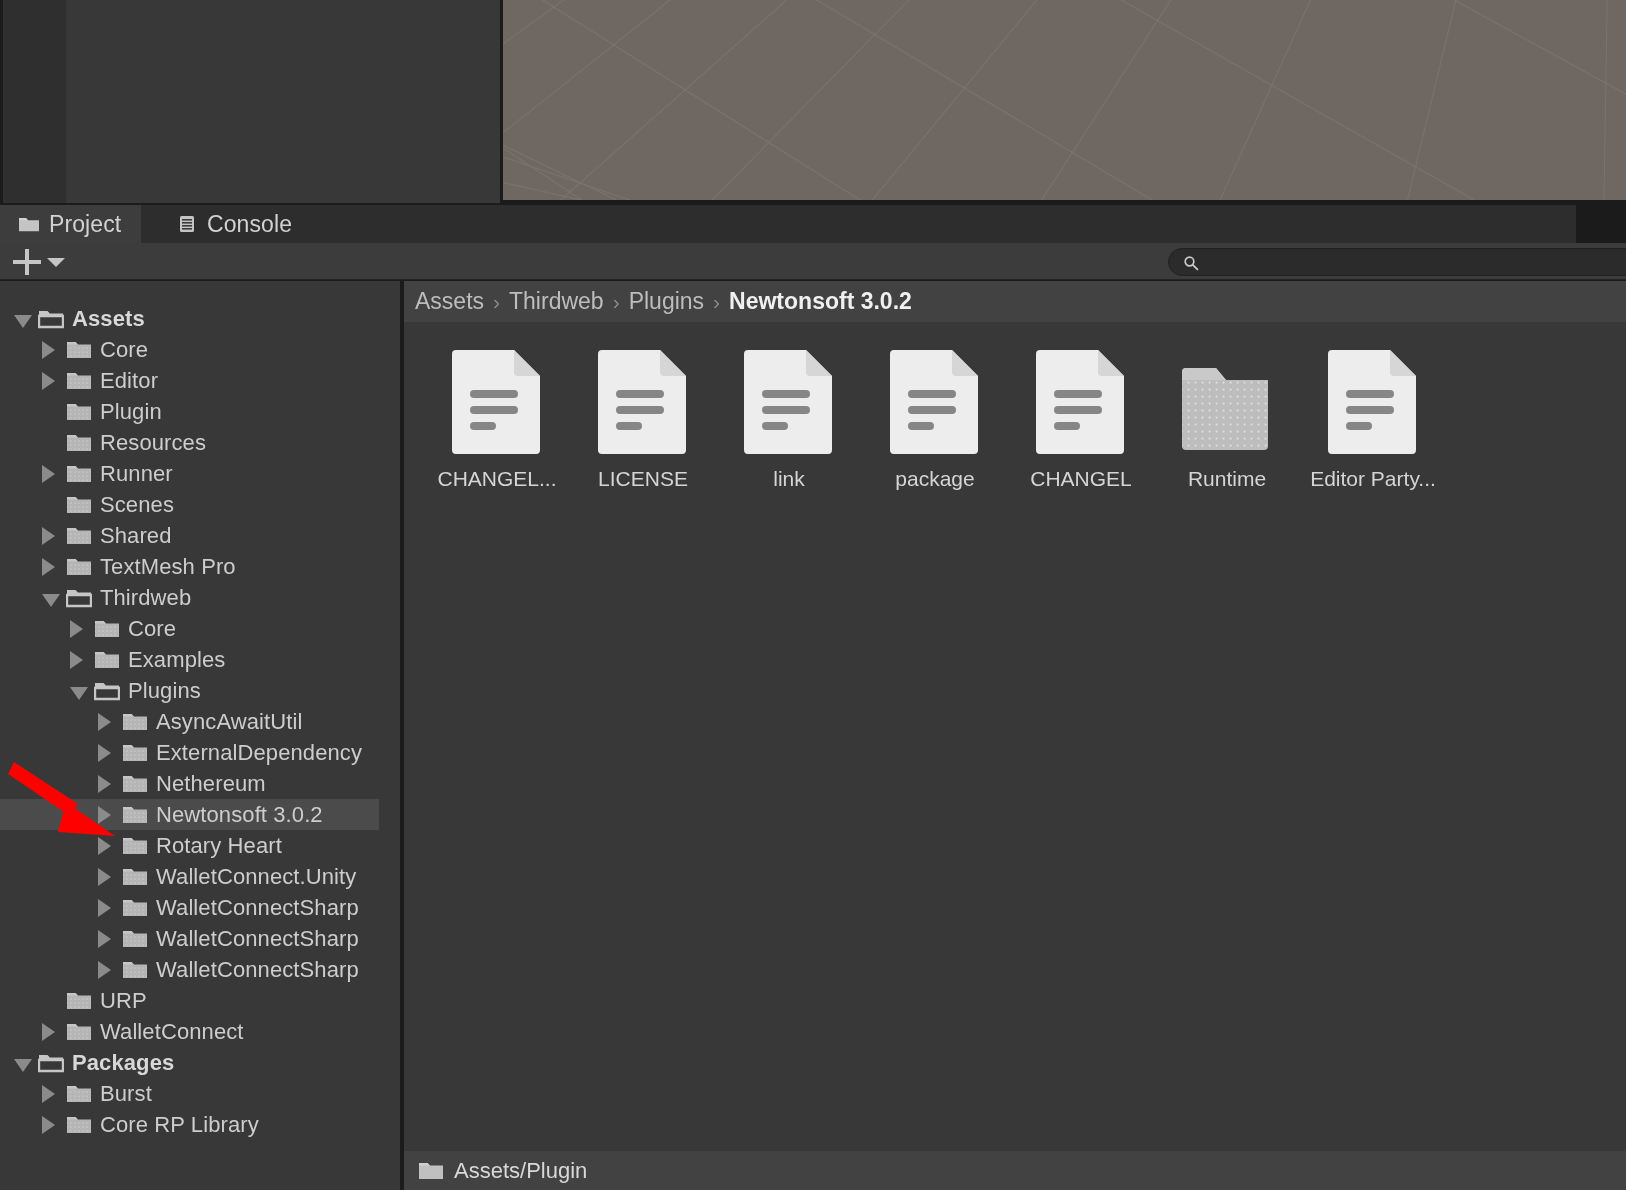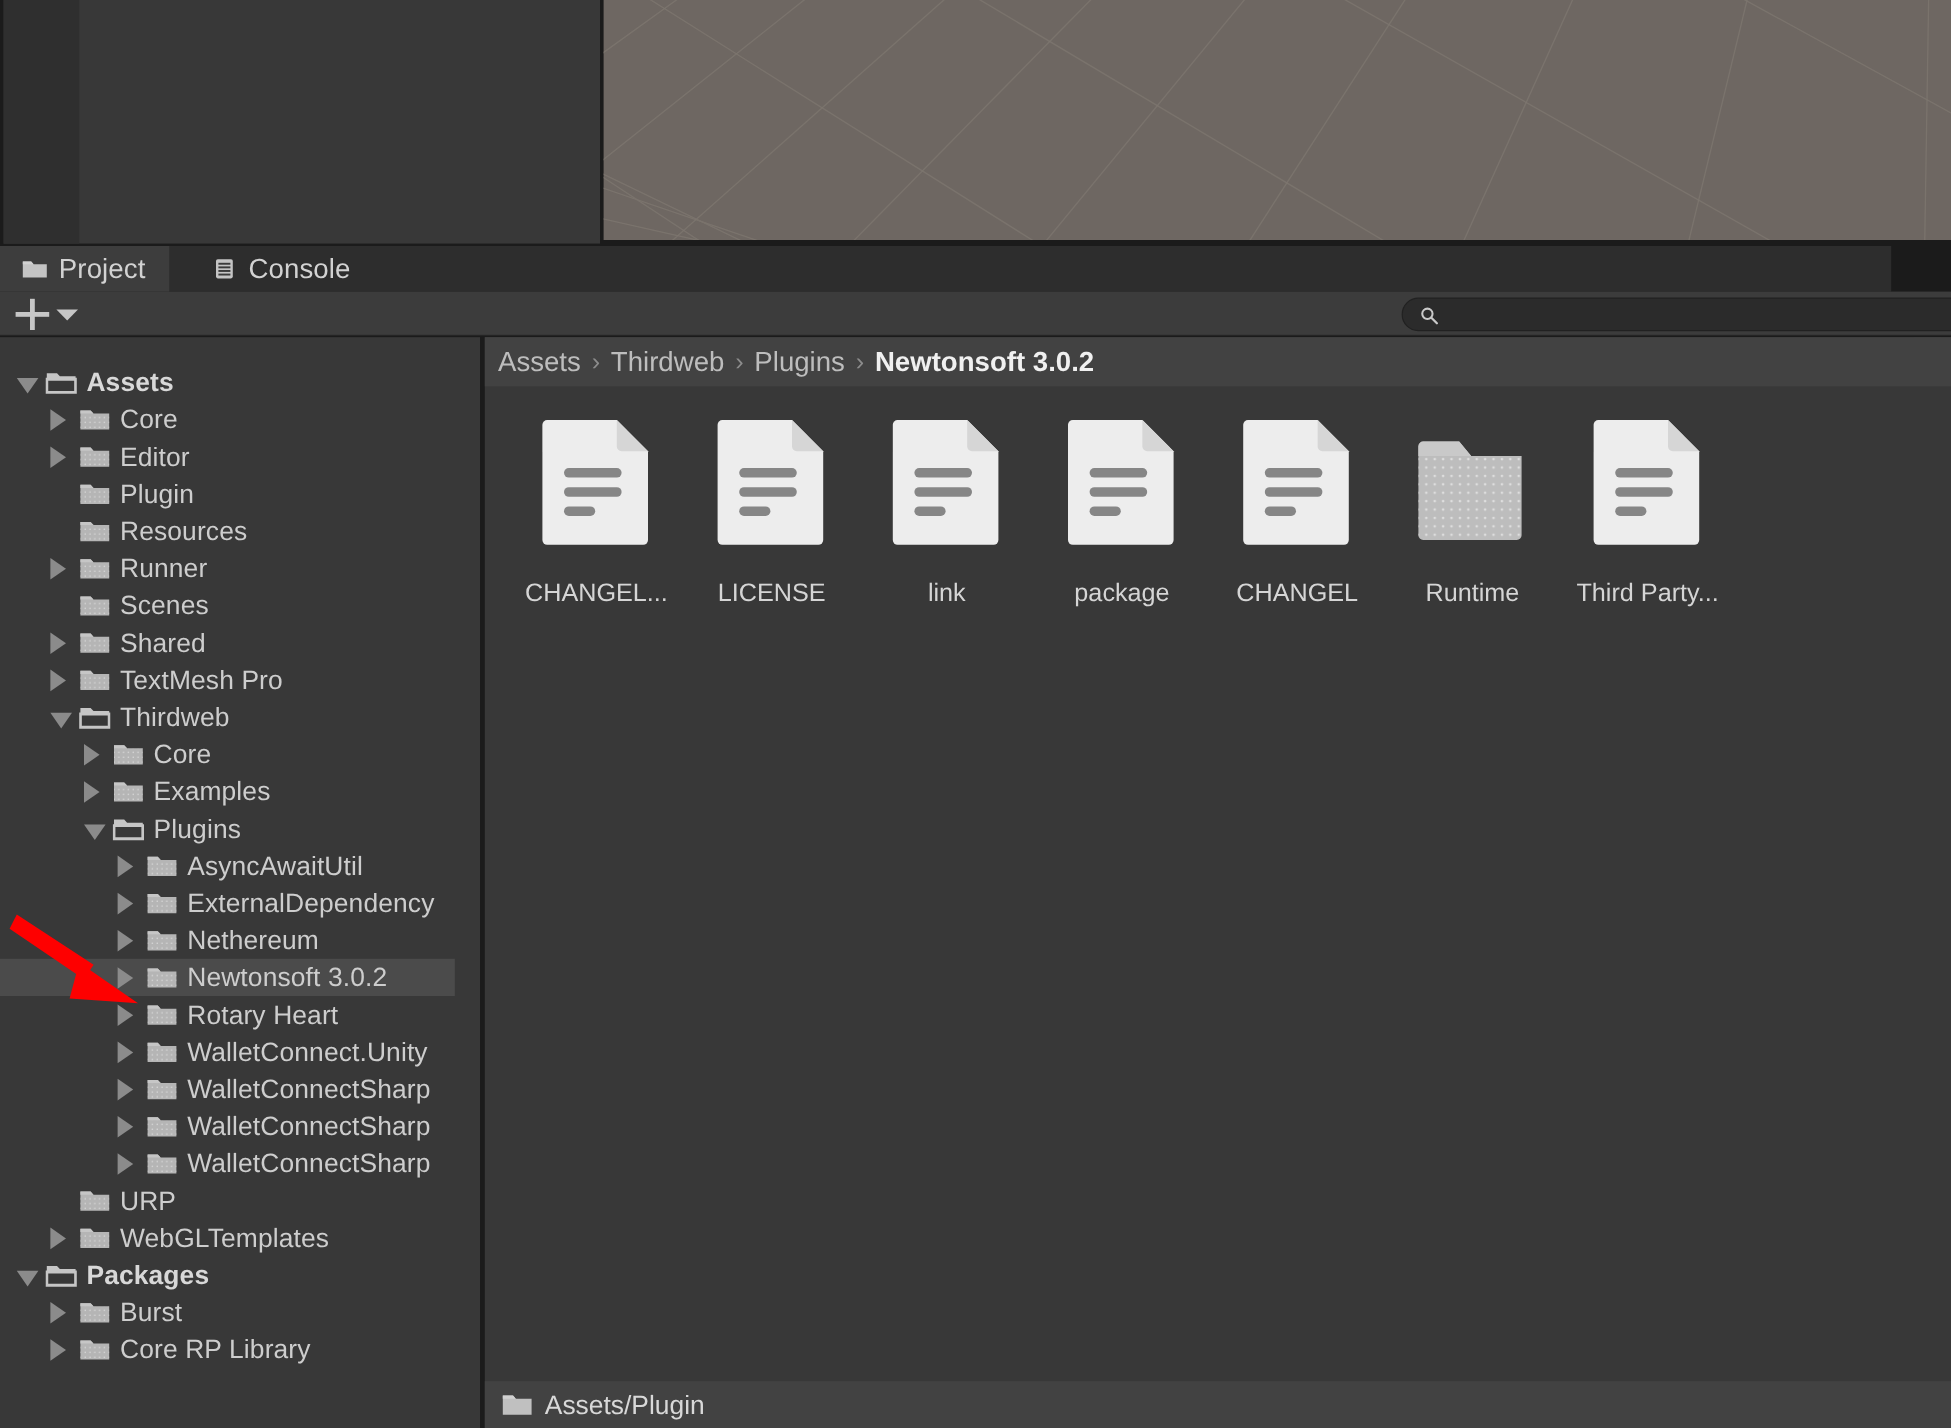--- a/index.html
+++ b/index.html
@@ -59,21 +59,21 @@
   
   .content-panel { position: absolute; left: 404px; top: 281px; width: 1222px; height: 909px; background: #383838; }
   .breadcrumb { position: absolute; left: 0; top: 0; width: 1222px; height: 41px; background: #424242; display: flex; align-items: center; padding-left: 11px; }
   .crumb { font-size: 23px; color: #bdbdbd; cursor: default; }
   .crumb.current { color: #f0f0f0; font-weight: bold; }
   .crumb-sep { font-size: 21px; color: #8c8c8c; margin: 0 9px; }
 
   .grid-area { position: absolute; left: 0; top: 41px; width: 1222px; height: 829px; }
   .asset { position: absolute; width: 146px; cursor: default; }
   .asset-icon-wrap { height: 123px; display: flex; align-items: center; justify-content: center; }
-  .asset-label { text-align: center; font-size: 21px; color: #d5d5d5; margin-top: 20px; white-space: nowrap; overflow: hidden; }
+  .asset-label { text-align: center; font-size: 21px; color: #d5d5d5; margin-top: 4px; white-space: nowrap; overflow: hidden; }
 
   .statusbar { position: absolute; left: 0; bottom: 0; width: 1222px; height: 39px; background: #424242; display: flex; align-items: center; padding-left: 14px; gap: 10px; }
   .status-label { font-size: 22px; color: #d8d8d8; }
 </style>
 </head>
 <body>
 
 <div id="app">
 
   <div class="top-area">
@@ -453,21 +453,21 @@
           <svg class="row-icon" viewBox="0 0 26 21" style="left: 66px; top: 5px;">
             <defs>
               <pattern id="dots" width="4" height="4" patternUnits="userSpaceOnUse">
                 <circle cx="1" cy="1" r="0.6" fill="#ffffff" opacity="0.55"></circle>
               </pattern>
             </defs>
             <path d="M1 3 h8.5 l2.4 2.6 H25 V19 H1 Z" fill="#b5b5b5"></path>
             <path d="M1 3 h8.5 l2.4 2.6 H1 Z" fill="#c6c6c6"></path>
             <path d="M1 6 H25 V19 H1 Z" fill="url(#dots)"></path>
           </svg>
-          <span class="row-label" style="left: 100px;">WebGLTemplates</span>
+          <span class="row-label" style="left: 100px;">WalletConnect</span>
         </div>
         <div class="row">
           <div class="row-foldout fold-open" style="left: 14px; top: 12px;"></div>
           <svg class="row-icon" viewBox="0 0 26 21" style="left: 38px; top: 5px;">
             <path d="M1 3 h8.5 l2.4 2.6 H25 v2 H1 Z" fill="#c6c6c6"></path>
             <path d="M1 8 H25 V19 H1 Z" fill="none" stroke="#c6c6c6" stroke-width="2.4"></path>
           </svg>
           <span class="row-label bold" style="left: 72px;">Packages</span>
         </div>
         <div class="row">
@@ -608,21 +608,21 @@
             <svg width="94" height="112" viewBox="0 0 94 112">
               <path d="M6 4 h58 l26 26 v74 a4 4 0 0 1 -4 4 H6 a4 4 0 0 1 -4 -4 V8 a4 4 0 0 1 4 -4 Z" fill="#ededed"></path>
               <path d="M64 4 L90 30 H68 a4 4 0 0 1 -4 -4 Z" fill="#d6d6d6"></path>
               <g fill="#868686">
                 <rect x="20" y="44" width="48" height="8" rx="4"></rect>
                 <rect x="20" y="60" width="48" height="8" rx="4"></rect>
                 <rect x="20" y="76" width="26" height="8" rx="4"></rect>
               </g>
             </svg>
           </div>
-          <div class="asset-label">Third Party...</div>
+          <div class="asset-label">Editor Party...</div>
         </div>
       </div>
     <div class="statusbar">
       <svg style="width:26px;height:21px;flex:none;" viewBox="0 0 26 21">
         <path d="M1 3 h8.5 l2.4 2.6 H25 V19 H1 Z" fill="#c0c0c0"></path>
         <path d="M1 3 h8.5 l2.4 2.6 H1 Z" fill="#d0d0d0"></path>
       </svg>
       <span class="status-label">Assets/Plugin</span>
     </div>
   </div>

